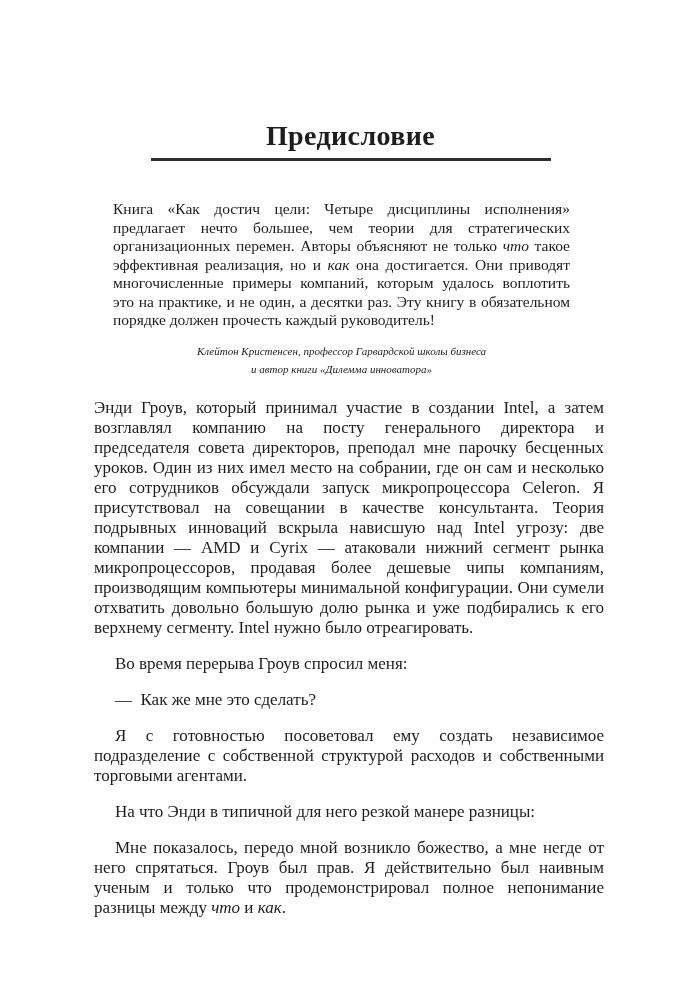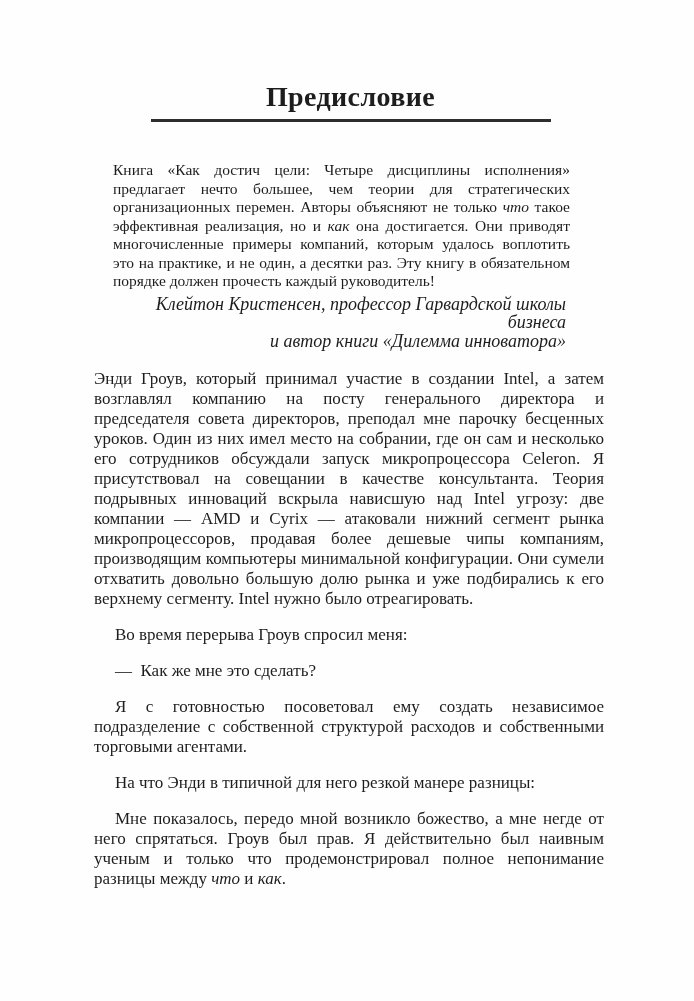--- a/index.html
+++ b/index.html
@@ -8,21 +8,21 @@
     background: #ffffff;
     color: #1d1d1d;
     font-family: "Liberation Serif", "DejaVu Serif", serif;
     overflow: hidden;
   }
   .page {
     position: relative;
     width: 694px; height: 1001px;
     background: #fefefe;
   }
-  .heading { padding-top: 80px; text-align: center; margin-left: 7px; }
+  .heading { padding-top: 119px; text-align: center; margin-left: 7px; }
   .page-title {
     margin: 0;
     font-size: 28px;
     font-weight: 700;
     line-height: 34px;
     letter-spacing: 0.4px;
   }
   .title-rule {
     width: 400px; height: 3px;
     background: #2e2e2e;
@@ -31,24 +31,24 @@
   .content { margin: 0 74px 0 78px; } 
   .epigraph { margin: 39px 50px 0 35px; } 
   .epigraph-text {
     margin: 0;
     font-size: 15.5px;
     line-height: 18.5px;
     text-align: justify;
     hyphens: auto;
   }
   .attribution {
-    margin: 4px;
-    font-size: 18px;
+    margin: 12px;
+    font-size: 11px;
     line-height: 18.5px;
-    text-align: right;
+    text-align: center;
     font-style: italic;
   }
   .body-text {
     margin-top: 19px;
     font-size: 17px;
     line-height: 20px;
     text-align: justify;
     hyphens: auto;
   }
   .para { margin: 16px; }

